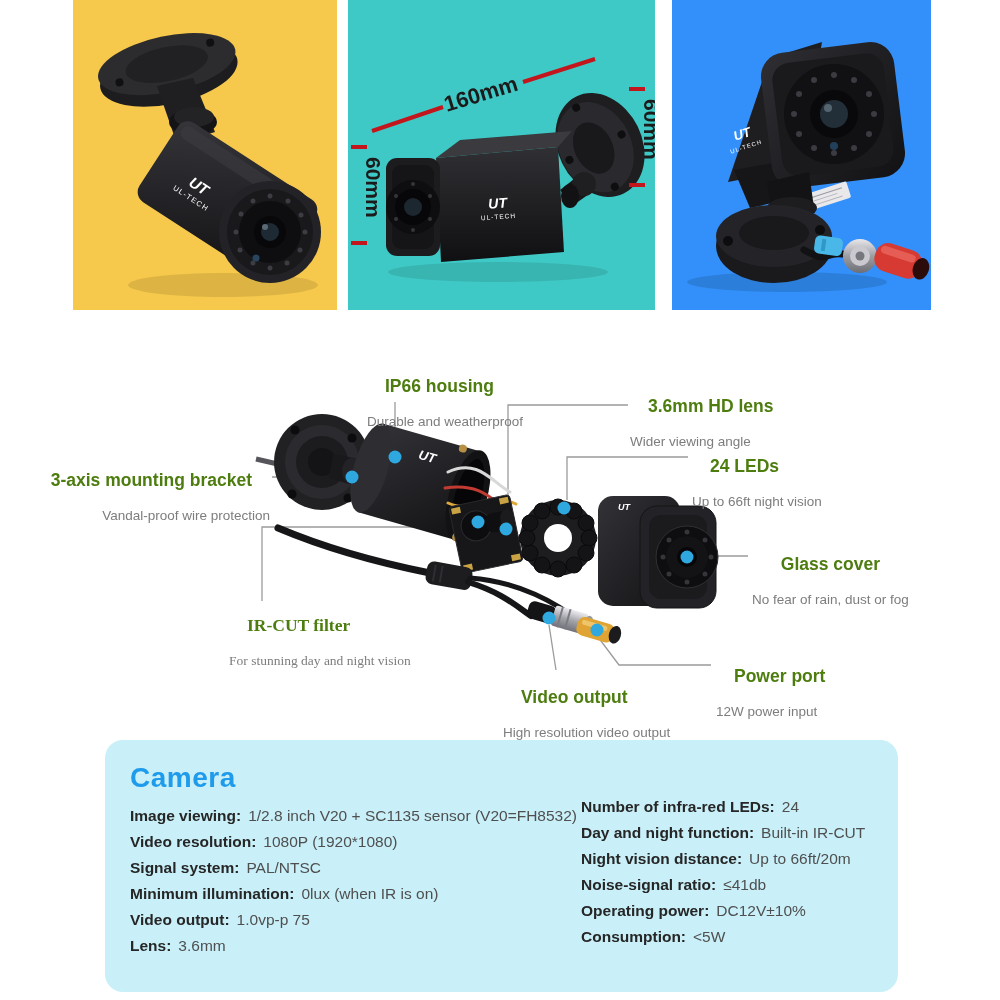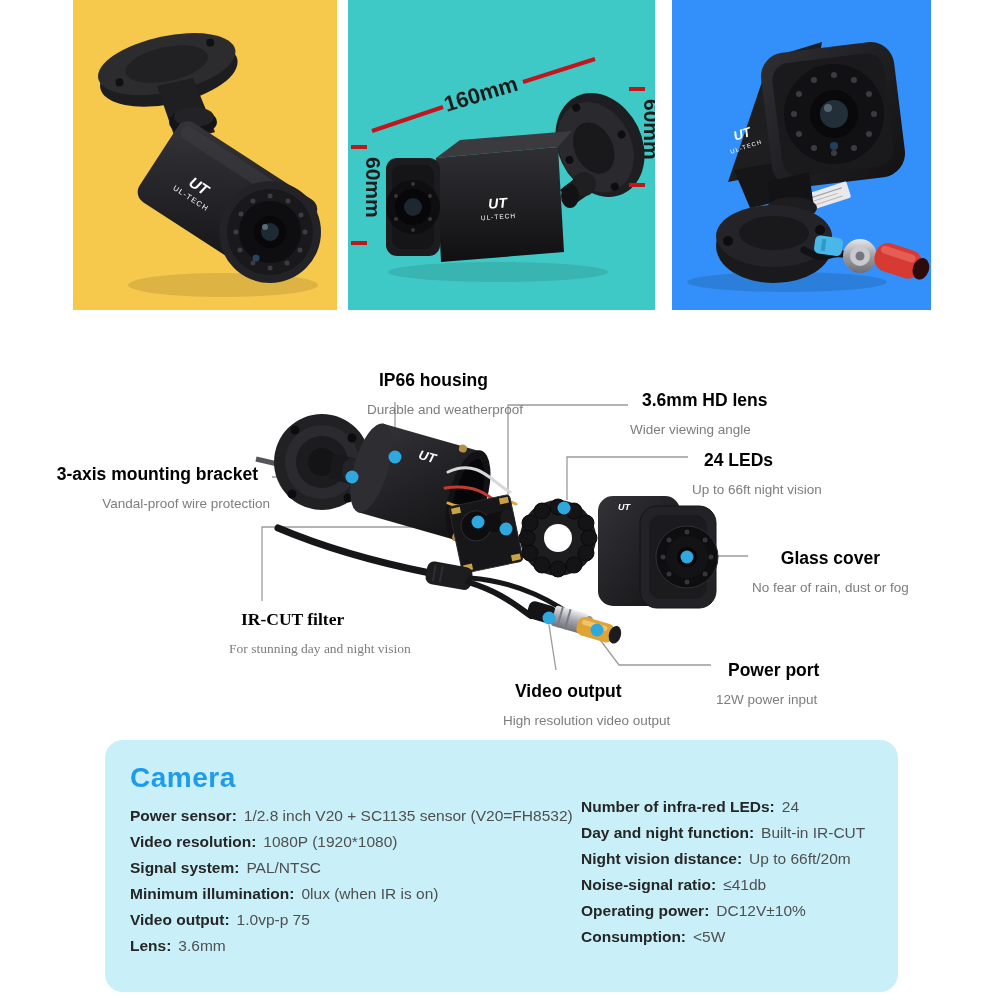--- a/index.html
+++ b/index.html
@@ -10,21 +10,21 @@
   }
   
   .panel{position:absolute;top:0;height:310px;overflow:hidden;}
   .panel svg{display:block;}
   .panel-1{left:73px;width:264px;background:#F6C84B;}
   .panel-2{left:348px;width:307px;background:#3FC9C6;}
   .panel-3{left:672px;width:259px;background:#3390FA;}
   
   .diagram-svg{position:absolute;left:0;top:310px;}
   .callout{position:absolute;line-height:1.15;}
-  .callout .co-title{margin:12px;font-size:17.5px;font-weight:700;color:#000000;}
+  .callout .co-title{margin:18px;font-size:17.5px;font-weight:700;color:#4d7c0f;}
   .callout .co-sub{margin:3px 0 0 0;font-size:13.5px;color:#7d7d7d;}
   .co-right{text-align:right;}
   
   .spec-card{
     position:absolute;left:105px;top:740px;width:793px;height:252px;
     background:#C9F0F9;border-radius:18px;
   }
   .spec-title{
     position:absolute;left:25px;top:22px;margin:0;
     font-size:28px;font-weight:700;color:#1E9BEB;letter-spacing:.5px;
@@ -404,21 +404,21 @@
   </div>
   <div class="callout" style="left:716px;top:648px;">
     <p class="co-title">Power port</p>
     <p class="co-sub">12W power input</p>
   </div>
 
   <div class="spec-card">
     <h2 class="spec-title">Camera</h2>
 
     <div class="spec-col left">
-      <div class="spec-row"><span class="spec-label">Power sensor:</span><span class="spec-value">1/2.8 inch V20 + SC1135 sensor  (V20=FH8532)</span></div>
+      <div class="spec-row"><span class="spec-label">Image viewing:</span><span class="spec-value">1/2.8 inch V20 + SC1135 sensor  (V20=FH8532)</span></div>
       <div class="spec-row"><span class="spec-label">Video resolution:</span><span class="spec-value">1080P (1920*1080)</span></div>
       <div class="spec-row"><span class="spec-label">Signal system:</span><span class="spec-value">PAL/NTSC</span></div>
       <div class="spec-row"><span class="spec-label">Minimum illumination:</span><span class="spec-value">0lux (when IR is on)</span></div>
       <div class="spec-row"><span class="spec-label">Video output:</span><span class="spec-value">1.0vp-p 75</span></div>
       <div class="spec-row"><span class="spec-label">Lens:</span><span class="spec-value">3.6mm</span></div>
     </div>
 
     <div class="spec-col right">
       <div class="spec-row"><span class="spec-label">Number of infra-red LEDs:</span><span class="spec-value">24</span></div>
       <div class="spec-row"><span class="spec-label">Day and night function:</span><span class="spec-value">Built-in IR-CUT</span></div>

